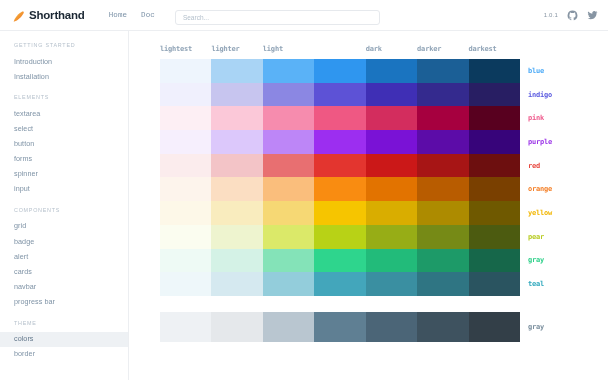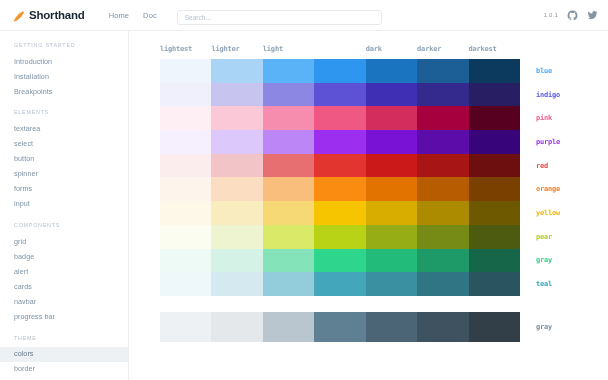--- a/index.html
+++ b/index.html
@@ -18,21 +18,21 @@
     background: #ffffff;
     border-bottom: 1px solid #eceef1;
     padding: 0 10px 0 12px;
   }
   .brand { display: flex; align-items: center; gap: 4px; }
   .logo-mark { width: 13px; height: 13px; display: block; }
   .brand-name {
     font-size: 11.5px; font-weight: bold; color: #1b2733;
     letter-spacing: -0.2px;
   }
-  .nav { display: flex; align-items: flex-end; gap: 14px; margin-left: 24px; }
+  .nav { display: flex; align-items: flex-end; gap: 14px; margin-left: 24px; font-family: Liberation Mono, monospace; }
   .nav-link {
     font-size: 7.5px; color: #7d93a8; text-decoration: none;
     letter-spacing: 0.1px;
   }
   .search-wrap { margin-left: 20px; }
   .search-input {
     width: 205px; height: 15px;
     border: 1px solid #e6e9ed; border-radius: 3px;
     background: #fff; font-size: 6.5px; color: #97a6b5;
     padding: 0 7px; outline: none;
@@ -79,21 +79,21 @@
   }
   .row-label-spacer { width: 88px; min-width: 88px; }
 
   .palette { padding-left: 31px; }
   .prow { display: flex; align-items: stretch; }
   .swatches { flex: 1 1 0; display: flex; height: 23.7px; }
   .sw { flex: 1 1 0; height: 100%; }
   .rowlabel {
     width: 88px; min-width: 88px;
     display: flex; align-items: center;
-    padding-left: 16px;
+    padding-left: 8px;
     font-size: 7px; font-family: "DejaVu Sans Mono", monospace;
     letter-spacing: -0.2px;
   }
 
   .gray-block { margin-top: 16px; }
   .gray-block .swatches { height: 30px; }
 </style>
 </head>
 <body>
 
@@ -139,30 +139,29 @@
     </div>
   </div>
 
   <div class="body">
 
     <div class="sidebar">
       <div class="side-group">
         <div class="side-group-title">GETTING STARTED</div>
         <div class="side-item">Introduction</div>
         <div class="side-item">Installation</div>
-        <div class="side-item">Breakpoints</div>
       </div>
 
       <div class="side-group">
         <div class="side-group-title">ELEMENTS</div>
         <div class="side-item">textarea</div>
         <div class="side-item">select</div>
         <div class="side-item">button</div>
+        <div class="side-item">forms</div>
         <div class="side-item">spinner</div>
-        <div class="side-item">forms</div>
         <div class="side-item">input</div>
       </div>
 
       <div class="side-group">
         <div class="side-group-title">COMPONENTS</div>
         <div class="side-item">grid</div>
         <div class="side-item">badge</div>
         <div class="side-item">alert</div>
         <div class="side-item">cards</div>
         <div class="side-item">navbar</div>

